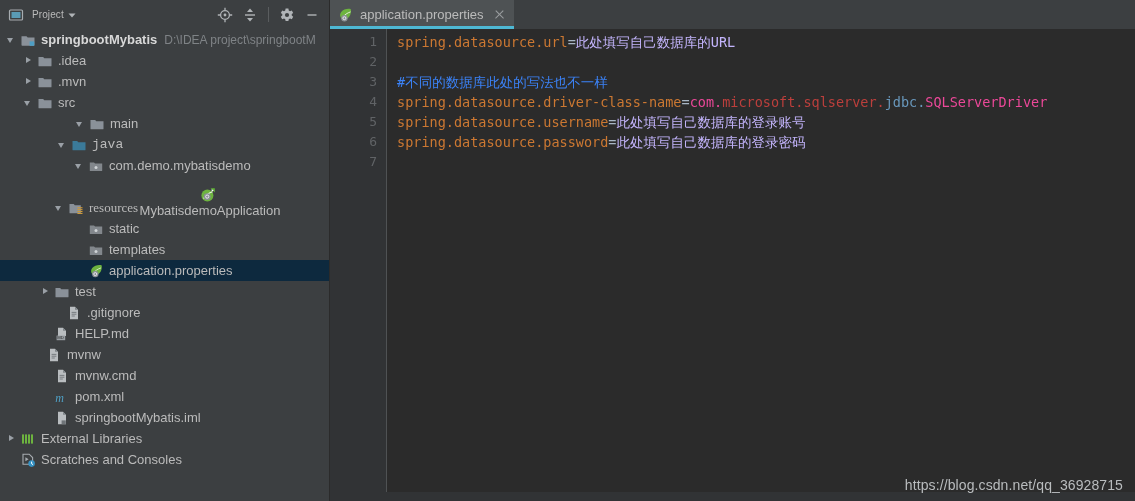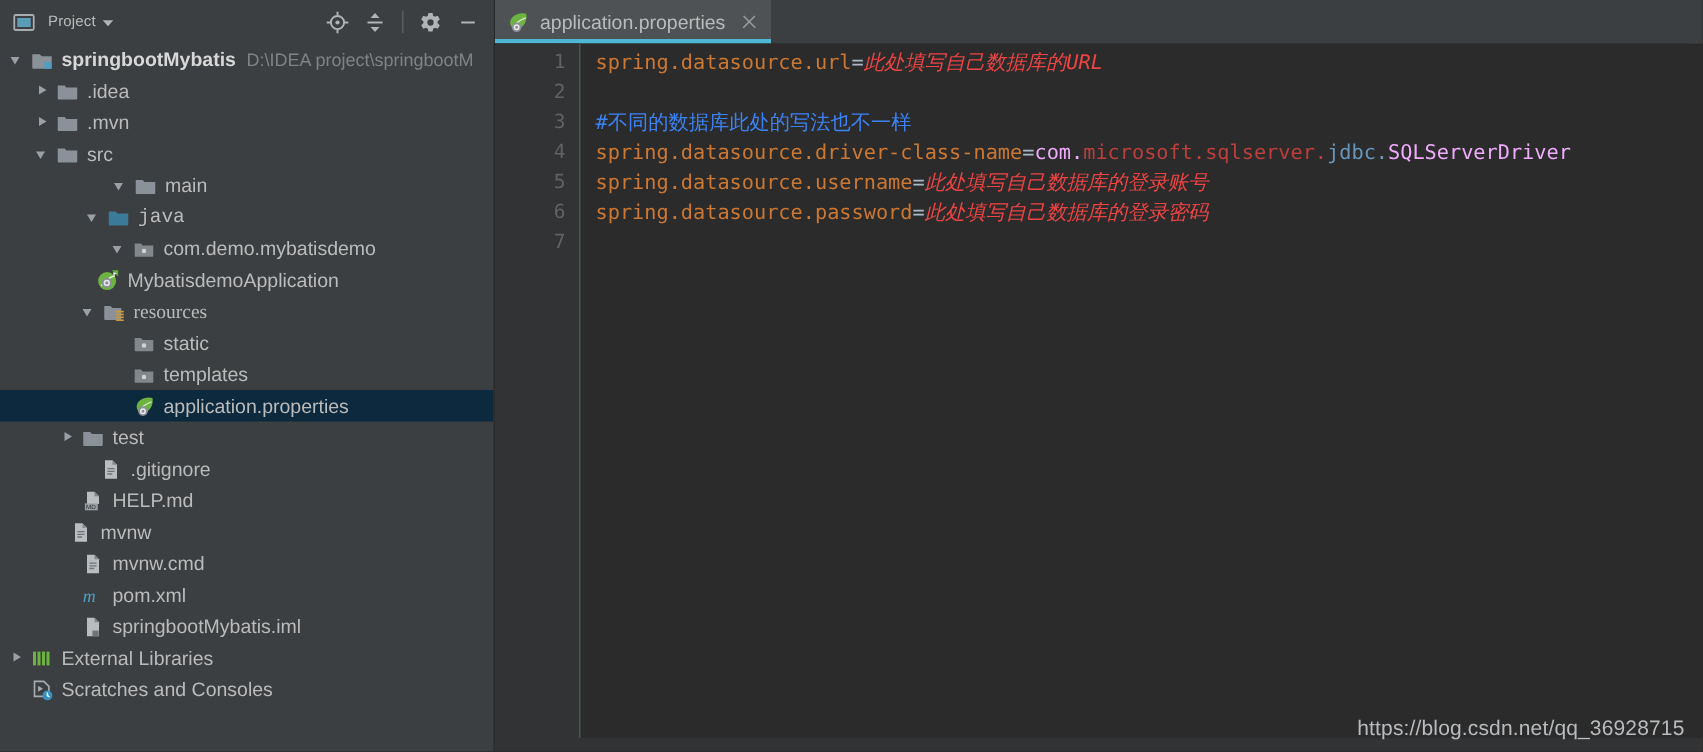--- a/index.html
+++ b/index.html
@@ -213,23 +213,23 @@
   }
   .code .cl {
     height: 20px;
     line-height: 20px;
     font-family: "DejaVu Sans Mono", monospace;
     font-size: 13.5px;
     white-space: pre;
   }
   .k   { color: #cc7832; }      
   .eq  { color: #a9b7c6; }      
-  .v   { color: #ef4444; font-style: italic; }      
+  .v   { color: #c4b5fd; }      
   .cm  { color: #3b82f6; }      
-  .cls { color: #f0abfc; }
+  .cls { color: #ec4899; }
   .red { color: #bc3f3c; }
   .blu { color: #6897bb; }
 
   .editor-filler {
     height: 9px;
     background: #313335;
     flex: 0 0 9px;
   }
   .watermark {
     position: absolute;
@@ -348,21 +348,21 @@
           <span class="name">java</span>
         </div>
         <div class="row" style="padding-left: 74px;">
           <span class="arrow down"></span>
           <span class="ico"><svg width="16" height="16" viewBox="0 0 16 16">
               <path d="M1.8 4.4h4.2l1.1 1.2h7.1v6.9a.6.6 0 0 1-.6.6H2.4a.6.6 0 0 1-.6-.6z" fill="#82878c"></path>
               <circle cx="8" cy="9.4" r="1.5" fill="#cfd3d6"></circle>
             </svg></span>
           <span class="name">com.demo.mybatisdemo</span>
         </div>
-        <div class="row" style="padding-left: 50px;">
+        <div class="row" style="padding-left: 91px; flex-direction: column;">
           <span class="arrow"></span>
           <span class="ico"><svg width="16" height="16" viewBox="0 0 16 16">
               <circle cx="7.4" cy="8.4" r="6" fill="#6db33f"></circle>
               <path d="M3.6 11.6C6.2 7.6 9.6 5.6 12.6 4.8" fill="none" stroke="#eaf4e2" stroke-width="1.1"></path>
               <circle cx="7.2" cy="9.6" r="3.4" fill="#8b9096"></circle>
               <circle cx="7.2" cy="9.6" r="1.6" fill="none" stroke="#e9eaec" stroke-width="1"></circle>
               <path d="M10.6 1.2h4.2v4.2z" fill="#5fb336"></path>
               <path d="M11.6 2.3l2.2 1.1-2.2 1.1z" fill="#ffffff"></path>
             </svg></span>
           <span class="name">MybatisdemoApplication</span>

